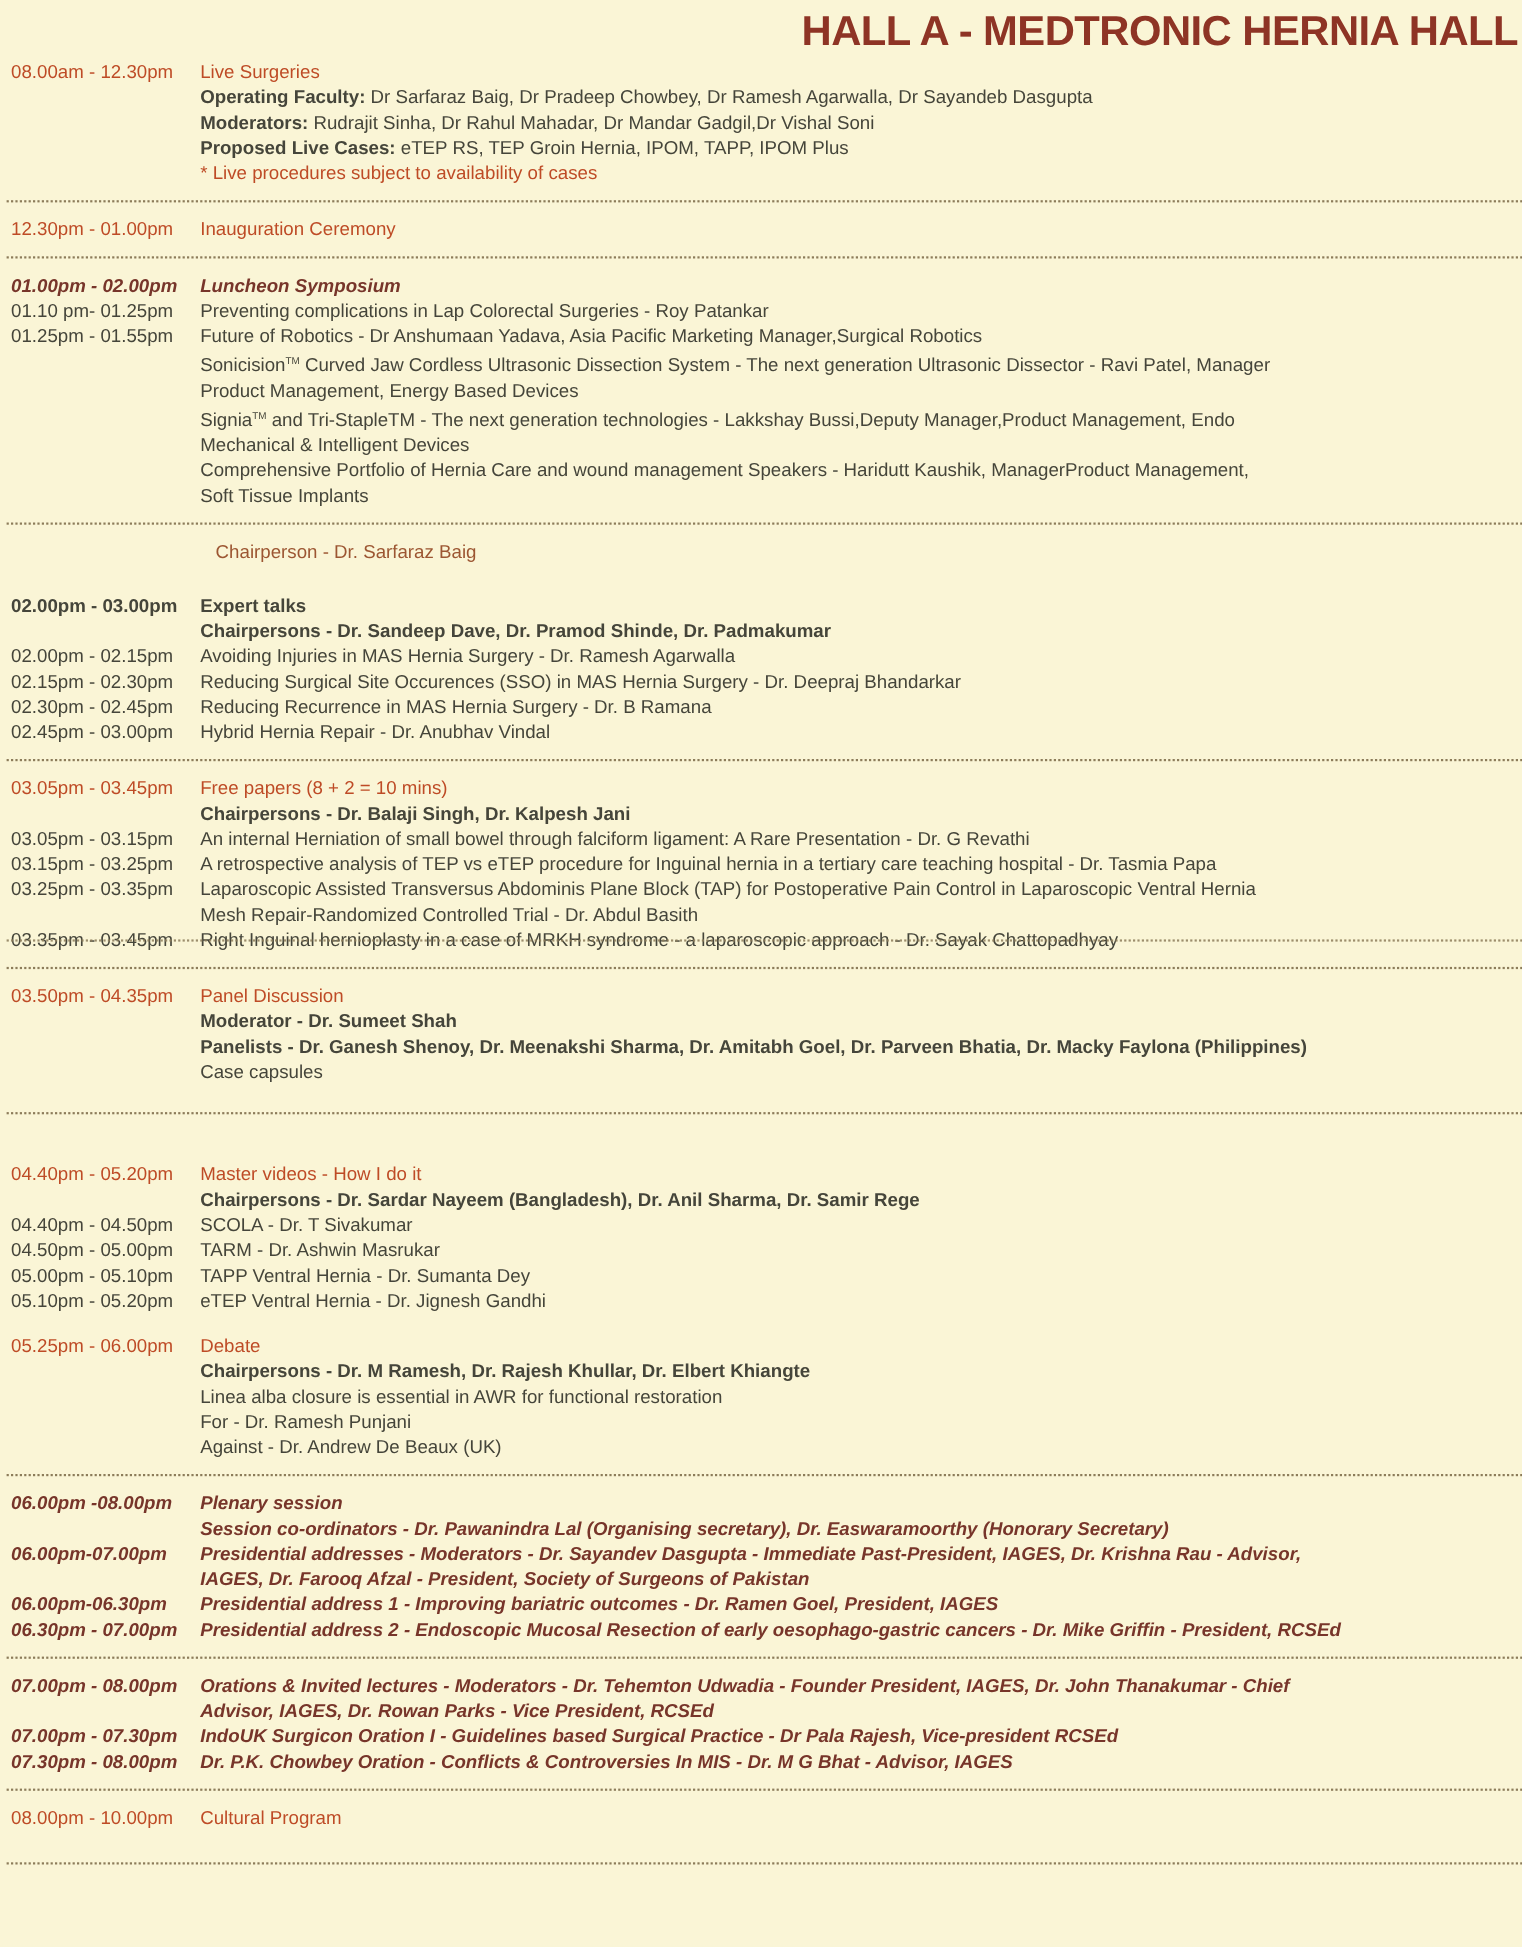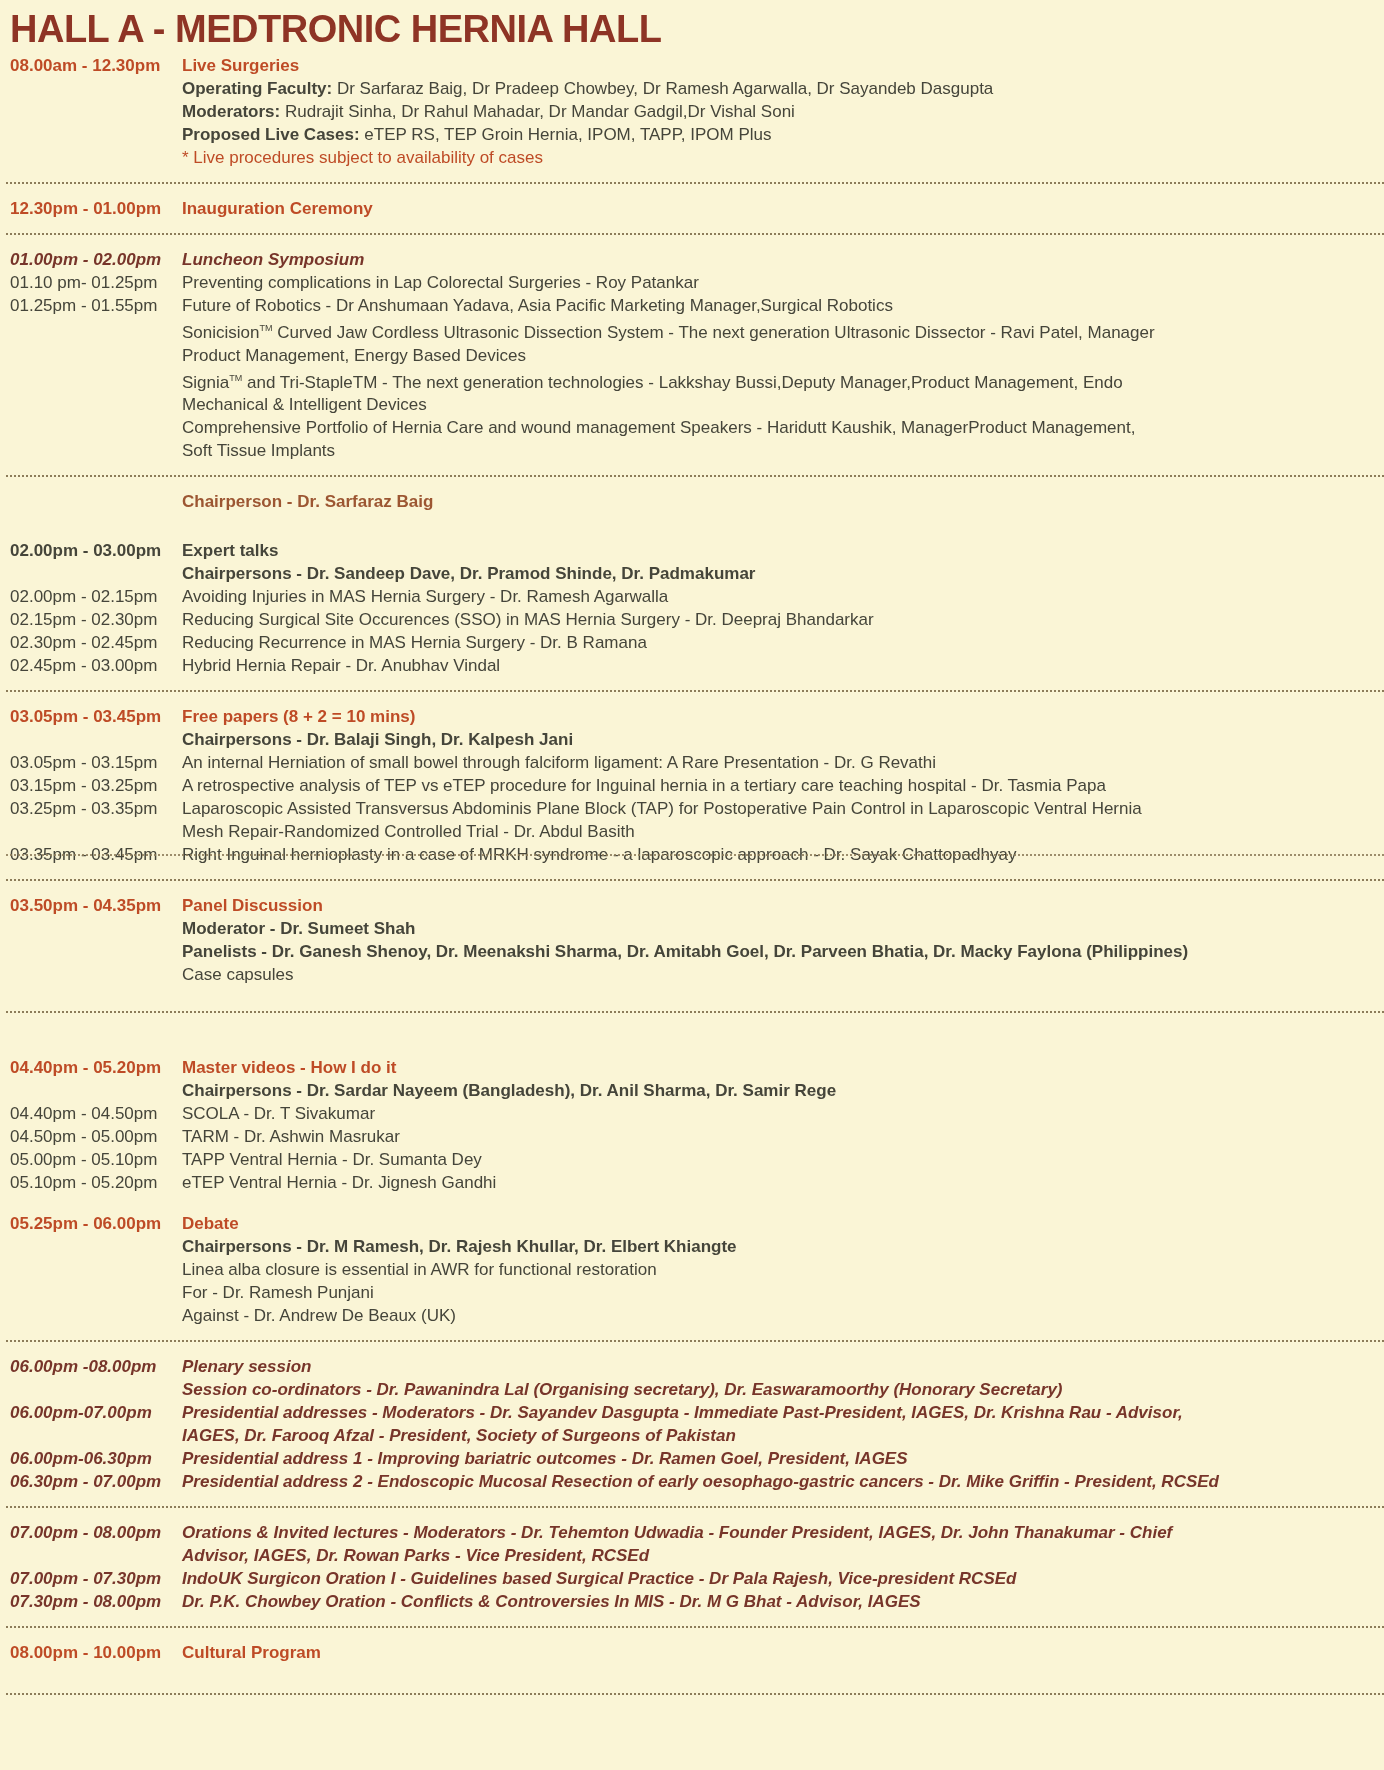--- a/index.html
+++ b/index.html
@@ -6,35 +6,35 @@
   body{
     width:1384px;height:1770px;overflow:hidden;
     background:var(--bg,#FAF5D6);
     font-family:"Liberation Sans","DejaVu Sans",sans-serif;
     -webkit-font-smoothing:antialiased;
   }
   .page{padding:6px 0 0 0;}
   .doc-title{
     font-size:38px;font-weight:800;letter-spacing:-0.5px;
     color:var(--title,#8E3425);
-    padding:2px 4px 4px 10px;line-height:42px;
+    padding:2px 4px 4px 10px;line-height:42px;text-align:right;
   }
   .row{
     display:grid;grid-template-columns:172px 1fr;
     font-size:17px;line-height:23px;
     padding-left:10px;padding-right:8px;
   }
   .time{white-space:nowrap;}
   .cell{padding-left:0;}
-  .s-rust{color:var(--rust,#BE4B26);font-weight:700;}
+  .s-rust{color:var(--rust,#BE4B26);font-weight:400;}
   .s-rustreg{color:var(--rust,#BE4B26);font-weight:400;}
   .s-maroon{color:var(--maroon,#77352A);font-weight:700;font-style:italic;}
   .s-dark{color:var(--dark,#45453A);font-weight:700;}
   .s-body{color:var(--dark,#45453A);font-weight:400;}
-  .s-sienna{color:var(--sienna,#9C5632);font-weight:700;}
+  .s-sienna{color:var(--sienna,#9C5632);font-weight:400;margin-left:14px;}
   .s-sup{color:var(--dark,#45453A);font-weight:400;font-size:9px;vertical-align:super;letter-spacing:0;margin-top:37px;}
   .divider{
     border-top:2px dotted var(--divider,#8C7C5A);
     height:0;margin:13px 0 13px 6px;
   }
   .dotline{position:relative;}
   .dotline::after{
     content:"";position:absolute;left:6px;right:0;top:45%;
     border-top:2px dotted var(--divider,#8C7C5A);
     opacity:.85;pointer-events:none;

